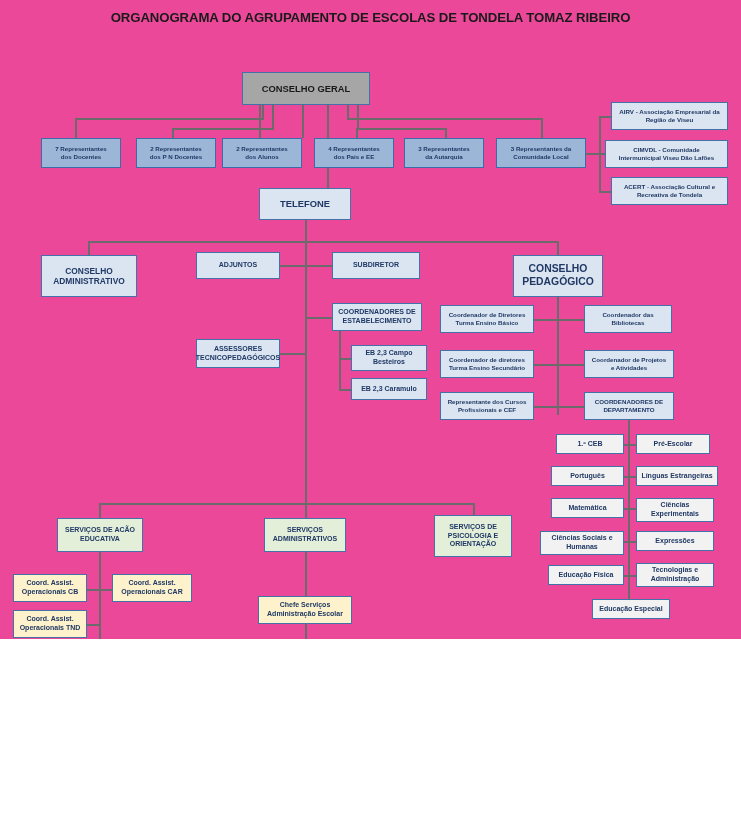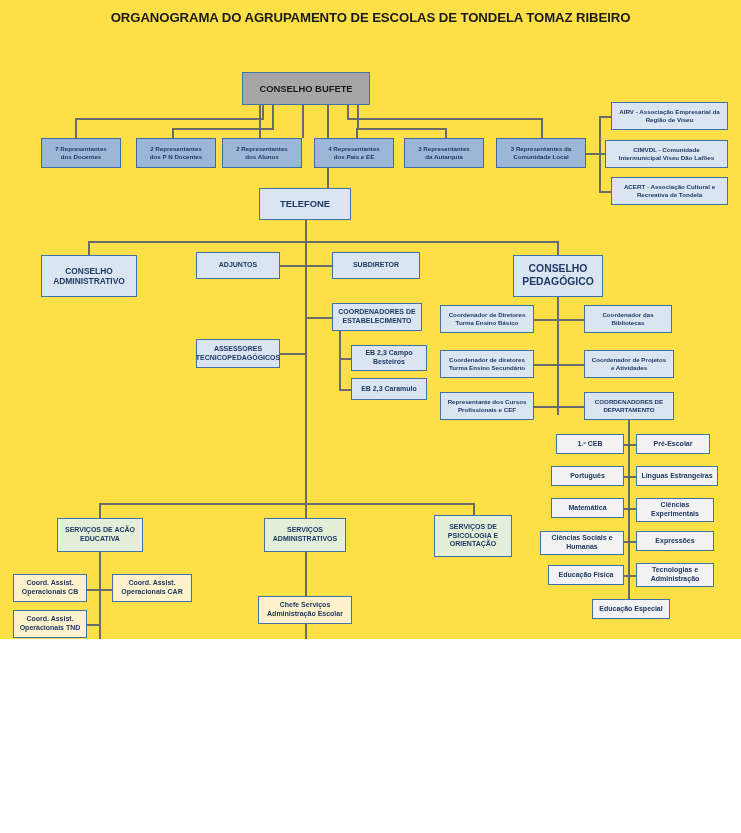--- a/index.html
+++ b/index.html
@@ -4,21 +4,21 @@
 <style>
   html,body{margin:0;padding:0;background:#ffffff;}
   body{
     font-family:"Liberation Sans","DejaVu Sans",sans-serif;
     color:#1f2d4d;
   }
   #canvas{
     position:relative;
     width:741px;
     height:639px;
-    background:#fde047;
+    background:#ec4899;
     overflow:hidden;
   }
   
   .title{
     position:absolute;
     left:0; top:10px;
     width:741px;
     text-align:center;
     font-size:13.2px;
     font-weight:700;
@@ -66,21 +66,21 @@
   .w700  {font-weight:700;}
   .tall  {line-height:1.45;}
 </style>
 </head>
 <body>
 
 <div id="canvas">
 
   <div class="title">ORGANOGRAMA DO AGRUPAMENTO DE ESCOLAS DE TONDELA TOMAZ RIBEIRO</div>
 
-  <div class="node gray fs9 w700" style="left:242px;top:72px;width:128px;height:33px;">CONSELHO BUFETE</div>
+  <div class="node gray fs9 w700" style="left:242px;top:72px;width:128px;height:33px;">CONSELHO GERAL</div>
 
   <div class="ln v2" style="left:262px;top:105px;height:13px;"></div>
   <div class="ln v2" style="left:272px;top:105px;height:23px;"></div>
   <div class="ln v2" style="left:302px;top:105px;height:33px;"></div>
   <div class="ln v2" style="left:327px;top:105px;height:98px;"></div>
   <div class="ln v2" style="left:347px;top:105px;height:13px;"></div>
   <div class="ln v2" style="left:357px;top:105px;height:23px;"></div>
 
   <div class="ln h2" style="left:75px;top:118px;width:189px;"></div>
   <div class="ln h2" style="left:172px;top:128px;width:102px;"></div>

